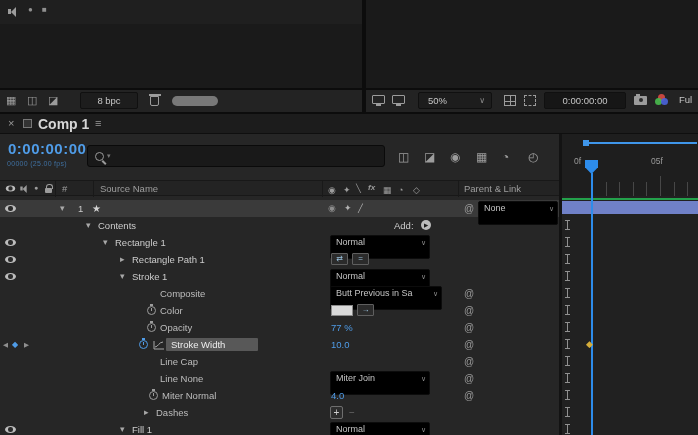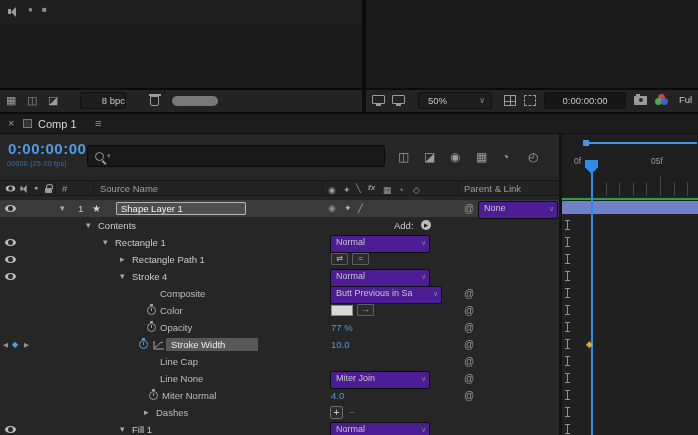--- a/index.html
+++ b/index.html
@@ -25,21 +25,21 @@
   .gname{position:absolute;font-size:9.5px;color:#cccccc;line-height:17px;white-space:nowrap}
   .pname{position:absolute;font-size:9.5px;color:#bdbdbd;line-height:17px;white-space:nowrap}
   .val{position:absolute;font-size:9.5px;color:#4f9ce8;line-height:17px;white-space:nowrap}
   .chev{position:absolute;font-size:9px;color:#a8a8a8;line-height:17px}
   .glyph17{position:absolute;font-size:9px;line-height:17px;color:#b3b3b3}
   .pw{position:absolute;font-size:10px;color:#999;line-height:17px}
   .colhdr{position:absolute;font-size:9.5px;color:#9e9e9e;line-height:16px;white-space:nowrap}
   .nav{position:absolute;font-size:6.5px;line-height:17px;color:#8f8f8f}
 
   
-  .dd{position:absolute;height:18px;background:#4c1d95;border:1px solid #0c0c0c;border-radius:2px;
+  .dd{position:absolute;height:24px;background:#000000;border:1px solid #0c0c0c;border-radius:2px;
       font-size:9px;color:#c4c4c4;line-height:12px;padding:0 13px 0 5px;white-space:nowrap;overflow:hidden}
   .dd .arr{position:absolute;right:3px;top:1px;font-size:7px;color:#8b8b8b}
   .namebox{position:absolute;height:13px;background:#4e4e4e;border:1px solid #b5b5b5;border-radius:1px;
            font-size:9.5px;line-height:11px;color:#f2f2f2;padding:0 4px;white-space:nowrap;overflow:hidden}
   .selbox{position:absolute;height:13px;background:#585858;border-radius:1px;font-size:9.5px;line-height:13px;
           color:#ededed;padding:0 5px;white-space:nowrap;overflow:hidden}
   .swatch{position:absolute;width:22px;height:11px;background:#d9d9d9;border:1px solid #8a8a8a}
   .iconbox{position:absolute;height:12px;width:17px;border:1px solid #5f5f5f;background:#2b2b2b;border-radius:1px;
            color:#9cc3de;font-size:8px;line-height:10px;text-align:center}
   .plusbox{position:absolute;width:13px;height:13px;border:1px solid #6e6e6e;background:#2d2d2d;border-radius:2px;
@@ -105,21 +105,21 @@
       <span class="abs" style="left:28px;top:5px;font-size:8px;color:#8f8f8f">●</span>
       <span class="abs" style="left:42px;top:5px;font-size:8px;color:#8f8f8f">■</span>
     </div>
   </div>
   <div class="viewer" style="left:366px;top:0;width:332px;height:88px"></div>
 
   <div class="footerbar" style="left:0;top:90px;width:362px;height:22px">
     <span class="abs" style="left:6px;top:4px;font-size:11px;color:#9c9c9c">▦</span>
     <span class="abs" style="left:27px;top:4px;font-size:11px;color:#9c9c9c">◫</span>
     <span class="abs" style="left:48px;top:4px;font-size:11px;color:#9c9c9c">◪</span>
-    <span class="boxbtn" style="left:80px;top:2px;width:46px;text-align:right">8 bpc</span>
+    <span class="boxbtn" style="left:80px;top:2px;width:58px;text-align:center">8 bpc</span>
     <span class="trash" style="left:150px;top:6px"></span>
     <span class="abs" style="left:172px;top:6px;width:46px;height:10px;background:#787878;border-radius:5px"></span>
   </div>
 
   <div class="footerbar" style="left:366px;top:90px;width:332px;height:22px">
     <span class="monitor" style="left:6px;top:5px"></span>
     <span class="monitor" style="left:26px;top:5px"></span>
     <div class="boxbtn" style="left:52px;top:2px;width:74px">
       <span style="position:absolute;left:9px">50%</span>
       <span style="position:absolute;right:6px;font-size:8px;color:#8b8b8b">∨</span>
@@ -134,21 +134,21 @@
         <i style="left:6px;top:4px;background:#4a63d8"></i>
     </span>
     <span class="abs" style="left:313px;top:4px;font-size:9.5px;color:#c6c6c6">Ful</span>
   </div>
 
   <div class="tl">
 
     <div class="tabrow">
       <span class="abs" style="left:8px;top:3px;font-size:11px;color:#9a9a9a">×</span>
       <span class="tabicon" style="left:23px;top:5px"></span>
-      <span class="abs" style="left:38px;top:0;font-size:11px;font-weight:normal;color:#d6d6d6;line-height:20px">Comp 1</span>
+      <span class="abs" style="left:38px;top:0;font-size:14px;font-weight:bold;color:#d6d6d6;line-height:20px">Comp 1</span>
       <span class="abs" style="left:95px;top:3px;font-size:11px;color:#9a9a9a">≡</span>
     </div>
 
     <span class="tcbig" style="left:8px;top:26px">0:00:00:00</span>
     <span class="tcsmall" style="left:7px;top:46px">00000 (25.00 fps)</span>
 
     <div class="searchbox" style="left:87px;top:31px;width:298px;height:22px">
       <span class="magnifier" style="left:7px;top:6px"></span>
       <span class="abs" style="left:19px;top:6px;font-size:7px;color:#787878">▾</span>
       <input placeholder="" style="">
@@ -195,21 +195,20 @@
       <span class="abs" style="left:413px;top:4px;font-size:9px;color:#9c9c9c">◇</span>
       <div class="abs" style="left:458px;top:0;width:1px;height:16px;background:#191919"></div>
       <span class="colhdr" style="left:464px">Parent &amp; Link</span>
     </div>
 
     <div class="row sel" style="top:86px">
       <span class="eye" style="left:5px;top:5px"></span>
       <span class="chev" style="left:60px">▾</span>
       <span class="gname" style="left:78px">1</span>
       <span class="glyph17" style="left:92px;font-size:10px;color:#d2d2d2">★</span>
-      <span class="namebox" style="left:116px;top:2px;width:130px">Shape Layer 1</span>
       <span class="glyph17" style="left:328px;color:#8e8e8e">◉</span>
       <span class="glyph17" style="left:344px">✦</span>
       <span class="glyph17" style="left:358px;font-size:8px">╱</span>
       <span class="pw" style="left:464px">@</span>
       <div class="dd" style="left:478px;top:1px;width:80px">
         <span>None</span>
         <span class="arr">∨</span>
       </div>
     </div>
 
@@ -234,21 +233,21 @@
       <span class="eye" style="left:5px;top:5px"></span>
       <span class="chev" style="left:120px">▸</span>
       <span class="gname" style="left:132px">Rectangle Path 1</span>
       <span class="iconbox" style="left:331px;top:2px">⇄</span>
       <span class="iconbox" style="left:352px;top:2px">=</span>
     </div>
 
     <div class="row" style="top:154px">
       <span class="eye" style="left:5px;top:5px"></span>
       <span class="chev" style="left:120px">▾</span>
-      <span class="gname" style="left:132px">Stroke 4</span>
+      <span class="gname" style="left:132px">Stroke 1</span>
       <div class="dd" style="left:330px;top:1px;width:100px">
         <span>Normal</span>
         <span class="arr">∨</span>
       </div>
     </div>
 
     <div class="row" style="top:171px">
       <span class="pname" style="left:160px">Composite</span>
       <div class="dd" style="left:330px;top:1px;width:112px">
         <span>Butt Previous in Sa</span>

